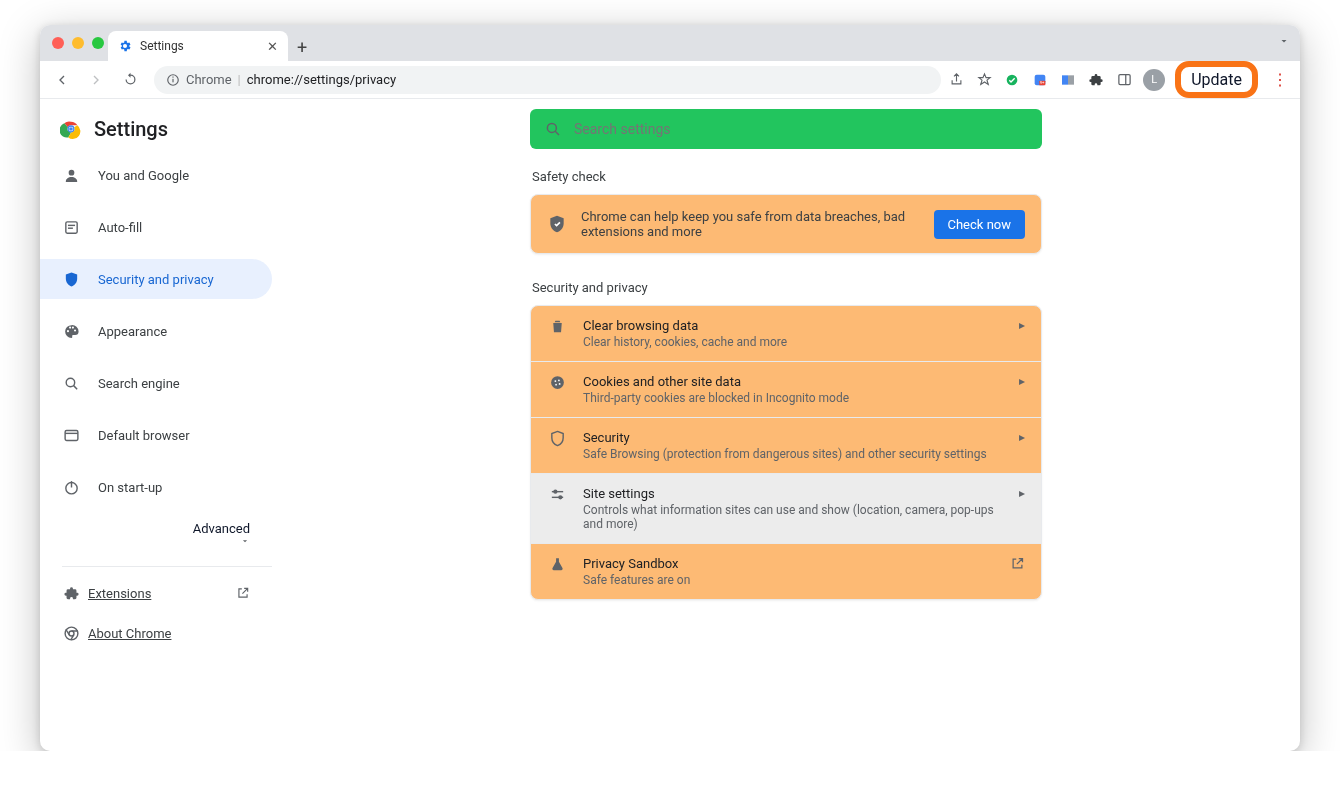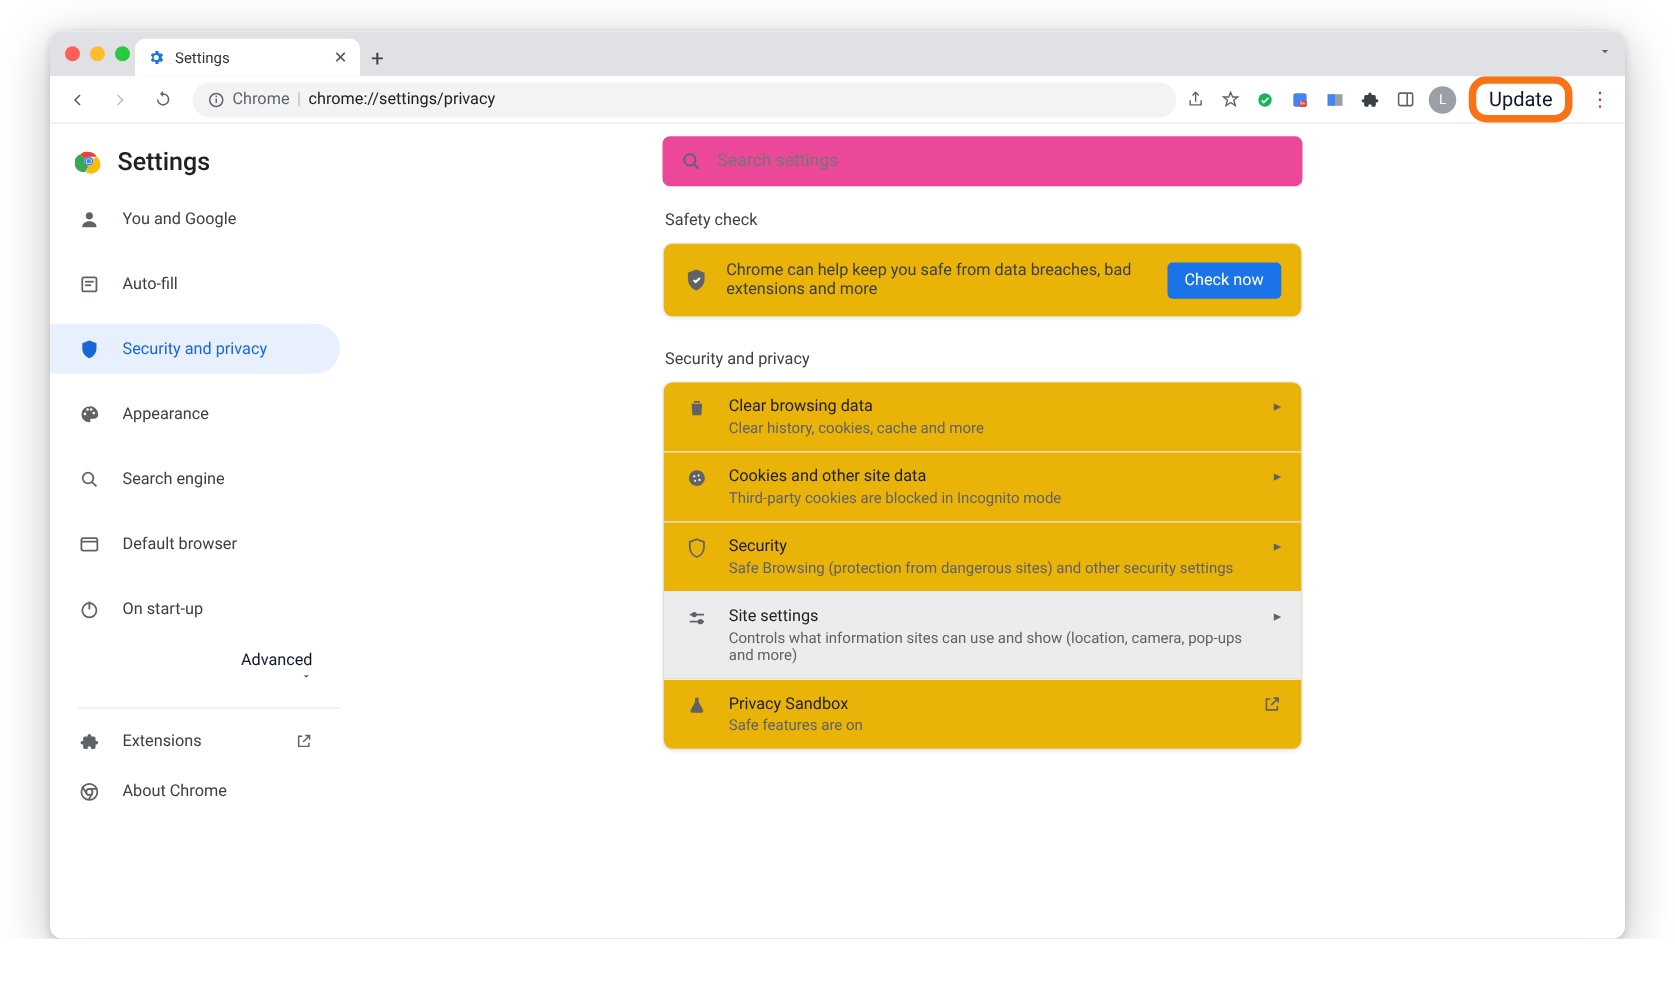--- a/index.html
+++ b/index.html
@@ -40,30 +40,30 @@
   .brand{display:flex;align-items:center;gap:12px;padding:10px 20px 14px;}
   .brand svg{width:22px;height:22px;}
   .brand-title{font-size:20px;color:#202124;font-weight:500;}
   .nav{display:flex;flex-direction:column;gap:12px;}
   .nav-item{display:flex;align-items:center;gap:18px;height:40px;padding:0 22px;font-size:13px;color:#3c4043;border-radius:0 20px 20px 0; cursor:pointer;}
   .nav-item.active{background:#e8f0fe;color:#1967d2;}
   .nav-item.active .nic{color:#1967d2;}
   .nic{width:18px;color:#5f6368;display:flex;align-items:center;justify-content:center;}
   .adv{display:flex;align-items:flex-end;justify-content:space-between;padding:14px 22px;font-size:13px;color:#0f172a;cursor:pointer;flex-direction:column;}
   .divider{height:1px;background:#e8eaed;margin:6px 0 6px 22px;}
-  .sb-link{display:flex;align-items:center;gap:18px;height:40px;padding:0 22px;font-size:13px;color:#3c4043;cursor:pointer;}
+  .sb-link{display:flex;align-items:center;gap:8px;height:40px;padding:0 22px;font-size:13px;color:#3c4043;cursor:pointer;text-decoration:underline;}
   .sb-link .tail{margin-left:auto;color:#5f6368;}
   
   .main{flex:1; padding:0 20px 20px;}
   .searchwrap{margin:10px auto 20px; max-width:512px;}
-  .searchbox{height:40px;background:#ec4899;border-radius:6px;display:flex;align-items:center;padding:16px 14px;gap:12px;color:#5f6368;}
+  .searchbox{height:40px;background:#22c55e;border-radius:6px;display:flex;align-items:center;padding:16px 14px;gap:12px;color:#5f6368;}
   .searchbox input{border:none;background:transparent;outline:none;font-size:14px;flex:1;color:#202124;}
   .section{max-width:512px;margin:0 auto;}
   .sec-title{font-size:13px;color:#3c4043;margin:10px 0 10px 2px;}
-  .card{border:1px solid #e8eaed;border-radius:8px;background:#eab308;box-shadow:0 1px 2px rgba(60,64,67,.08);}
+  .card{border:1px solid #e8eaed;border-radius:8px;background:#fdba74;box-shadow:0 1px 2px rgba(60,64,67,.08);}
   .safety-row{display:flex;align-items:center;padding:14px 16px;gap:14px;}
   .safety-row .txt{font-size:13px;color:#3c4043;flex:1;}
   .btn-primary{background:#1a73e8;color:#fff;border:none;font-size:13px;padding:7px 14px;border-radius:4px;cursor:pointer;}
   .list{}
   .row{display:flex;align-items:flex-start;padding:12px 16px;gap:16px;border-top:1px solid #e8eaed;cursor:pointer;}
   .row:first-child{border-top:none;}
   .row.hl{background:#ececec;}
   .ric{width:20px;color:#5f6368;display:flex;align-items:center;justify-content:center;}
   .row-body{flex:1;}
   .row-title{font-size:13px;color:#202124;}

